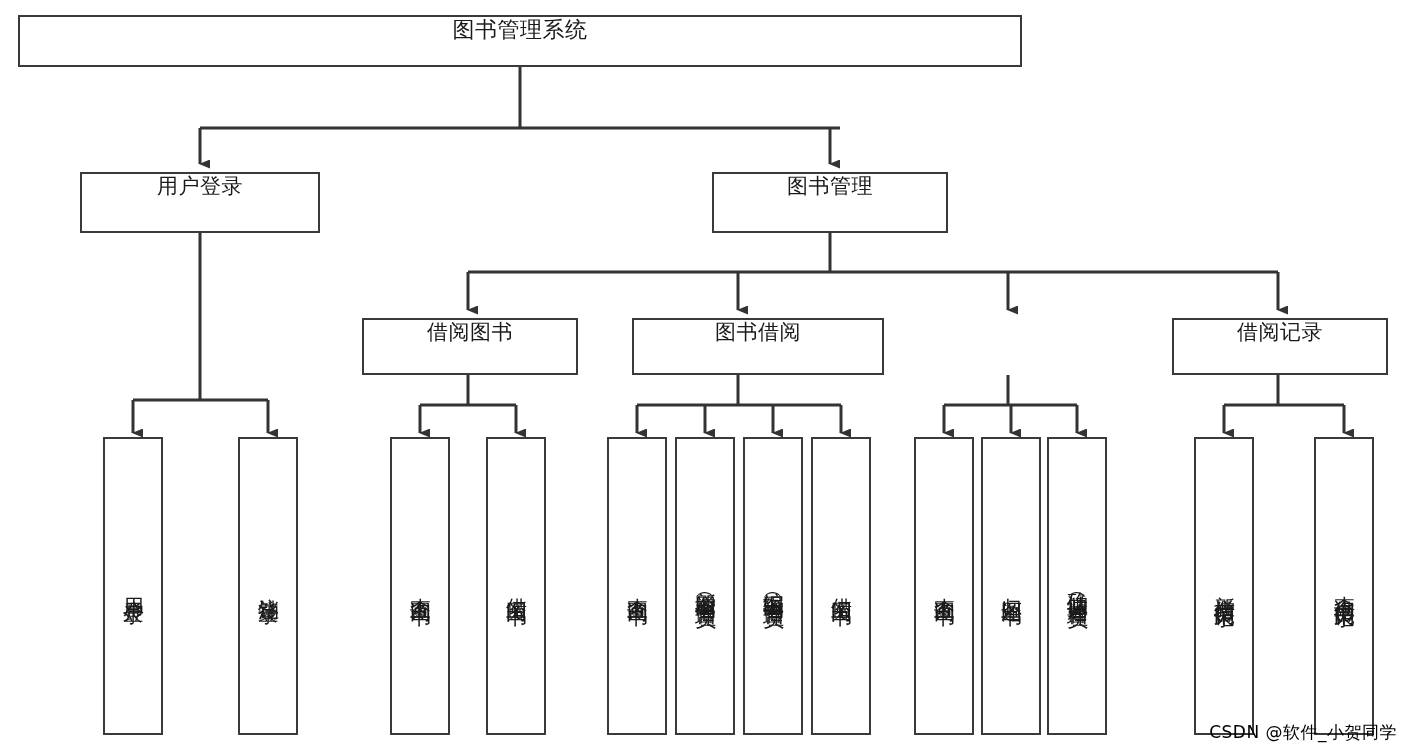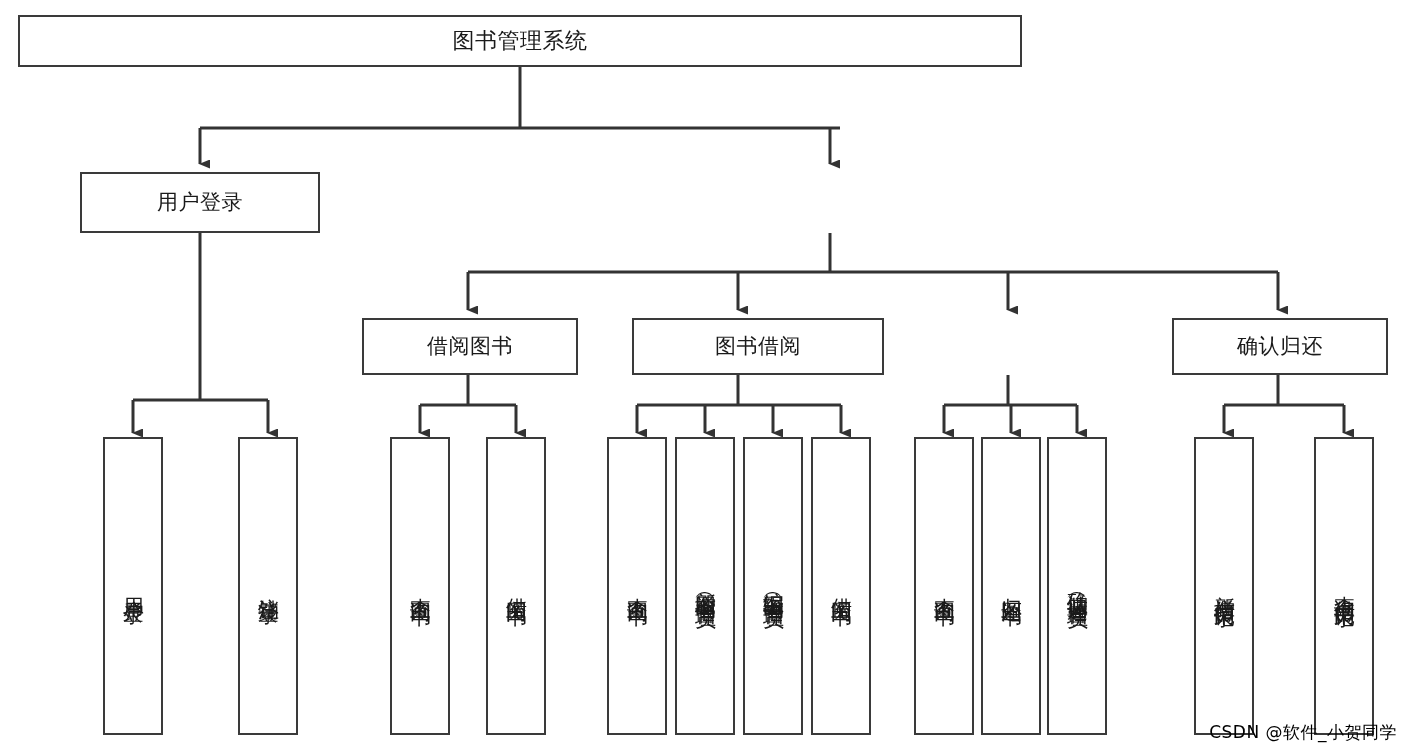--- a/index.html
+++ b/index.html
@@ -24,21 +24,21 @@
     top: 0;
     width: 1405px;
     height: 747px;
   }
   .node {
     position: absolute;
     box-sizing: border-box;
     background: #ffffff;
     border: 2px solid #3a3a3a;
     display: flex;
-    align-items: center;
+    align-items: flex-start;
     justify-content: center;
     z-index: 2;
   }
   .node-label {
     color: #1a1a1a;
     text-align: center;
     line-height: 1.18;
     white-space: pre;
   }
   
@@ -128,32 +128,35 @@
   </svg>
 
   <div class="node horiz root" style="left:18px; top:15px; width:1004px; height:52px;">
     <span class="node-label">图书管理系统</span>
   </div>
 
   <div class="node horiz" style="left:80px; top:172px; width:240px; height:61px;">
     <span class="node-label">用户登录</span>
   </div>
 
+  <div class="node horiz" style="left:712px; top:172px; width:236px; height:61px;">
+    <span class="node-label">图书管理</span>
+  </div>
 
   <div class="node horiz" style="left:362px; top:318px; width:216px; height:57px;">
     <span class="node-label">借阅图书</span>
   </div>
 
   <div class="node horiz" style="left:632px; top:318px; width:252px; height:57px;">
     <span class="node-label">图书借阅</span>
   </div>
 
 
   <div class="node horiz" style="left:1172px; top:318px; width:216px; height:57px;">
-    <span class="node-label">确认归还</span>
+    <span class="node-label">借阅记录</span>
   </div>
 
   <div class="node vert" style="left:103px; top:437px; width:60px; height:298px;">
     <span class="node-label">用户登录</span>
   </div>
 
   <div class="node vert" style="left:238px; top:437px; width:60px; height:298px;">
     <span class="node-label">注销登录</span>
   </div>
 

